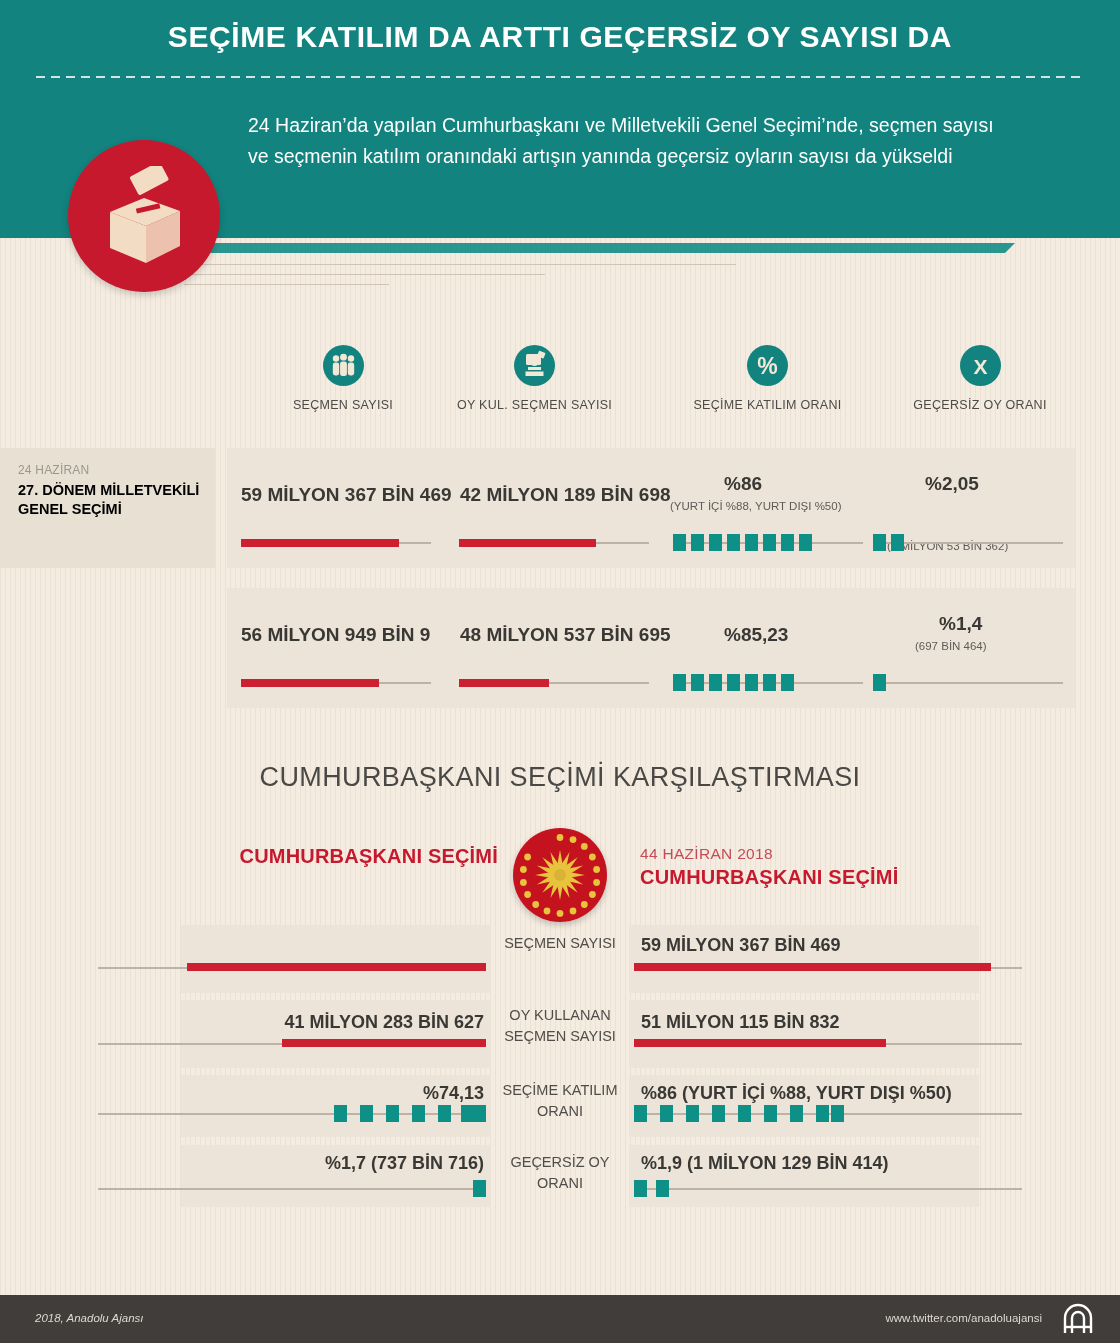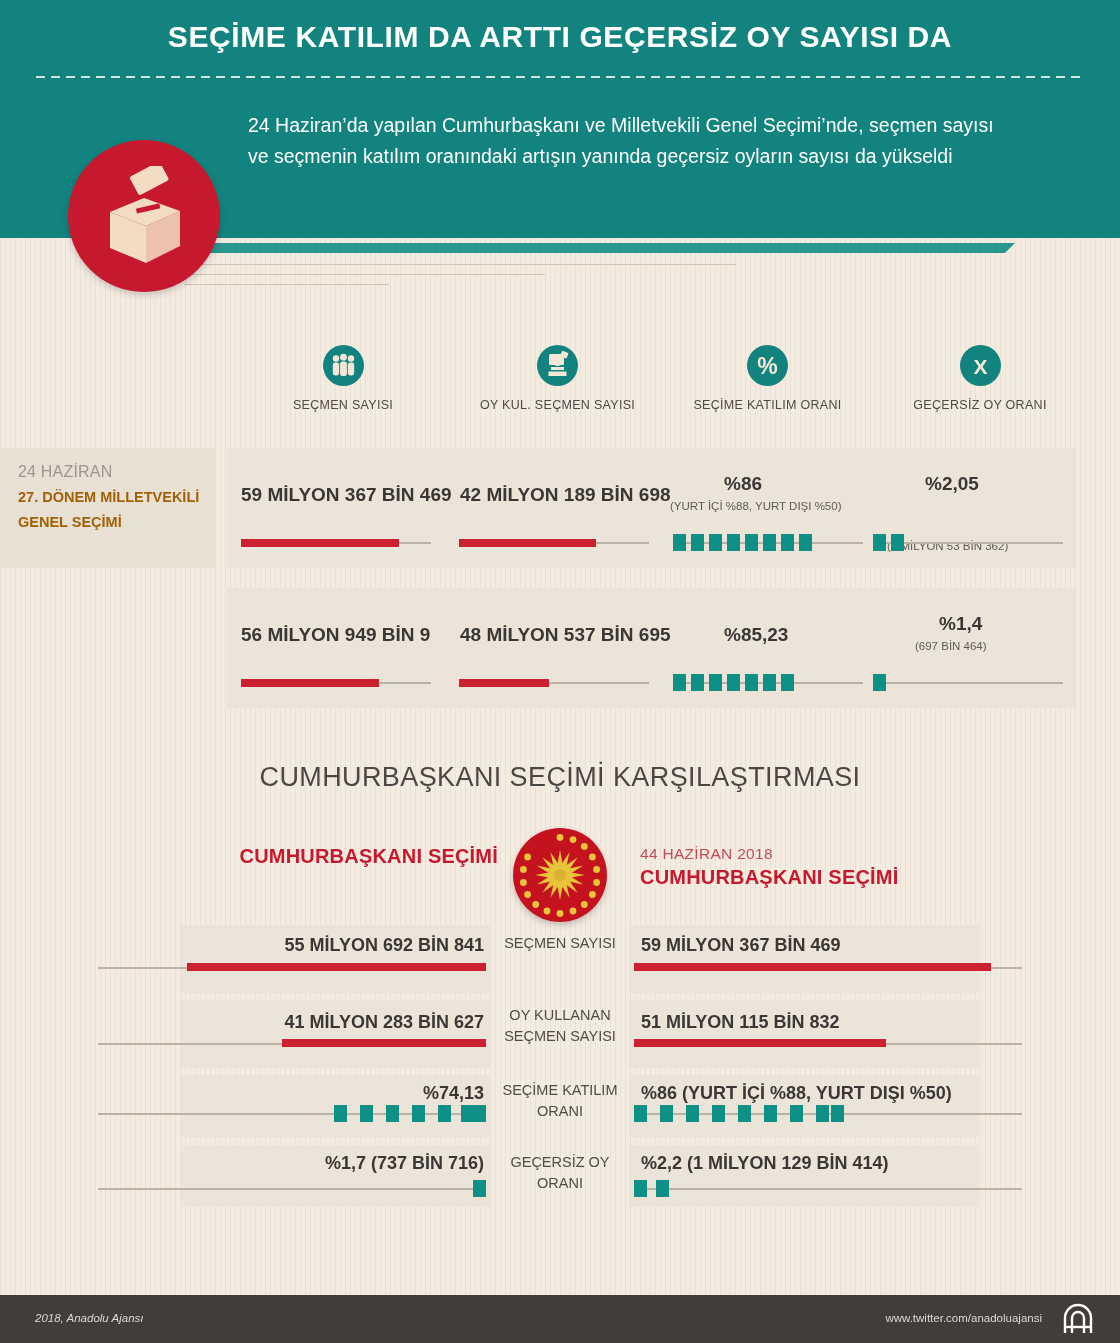--- a/index.html
+++ b/index.html
@@ -82,39 +82,39 @@
     width: 41px; height: 41px; border-radius: 50%;
     background: #12837e; margin: 0 auto 12px auto;
     position: relative;
   }
   .icon-col .badge svg { position: absolute; left: 0; top: 0; }
   .icon-col .cap {
     font-size: 12.5px; color: #4c4a47; letter-spacing: 0.3px;
     white-space: nowrap; font-weight: 400;
   }
   .ic0 { left: 258px; top: 0; width: 170px; }
-  .ic1 { left: 460px; top: 0; width: 195px; }
+  .ic1 { left: 437px; top: 0; width: 195px; }
   .ic2 { left: 660px; top: 0; width: 215px; }
   .ic3 { left: 885px; top: 0; width: 190px; }
 
   
   .trow { position: absolute; left: 0; width: 1120px; height: 120px; }
   .trow.r0 { top: 448px; }
   .trow.r1 { top: 588px; }
   .trow .lpanel {
     position: absolute; left: 0; top: 0; width: 215px; height: 120px;
     background: #e8e0d3;
     padding: 15px 0 0 18px;
   }
   .trow .rpanel {
     position: absolute; left: 227px; top: 0; width: 848px; height: 120px;
     background: #ece4d8;
   }
-  .lp-date { font-size: 16px; color: #9a9790; margin-bottom: 4px; letter-spacing:.2px;}
-  .lp-name { font-size: 14.5px; color: #a16207; font-weight: bold; line-height: 25px; }
+  .lp-date { font-size: 12px; color: #9a9790; margin-bottom: 4px; letter-spacing:.2px;}
+  .lp-name { font-size: 14.5px; color: #000000; font-weight: bold; line-height: 19px; }
 
   .cellv {
     position: absolute; font-size: 19px; font-weight: bold; color: #3a3835;
     white-space: nowrap;
   }
   .cellsub {
     position: absolute; font-size: 11.5px; color: #5e5b57; white-space: nowrap;
   }
 
   .track {
@@ -369,21 +369,20 @@
   <div class="side-head sh-left">
     <div class="t">CUMHURBAŞKANI SEÇİMİ</div>
   </div>
   <div class="side-head sh-right">
     <div class="d">44 HAZİRAN 2018</div>
     <div class="t">CUMHURBAŞKANI SEÇİMİ</div>
   </div>
 
   <div class="cmp-panel" style="left:181px; top:925px; width:310px; height:68px;"></div>
   <div class="cmp-panel" style="left:629px; top:925px; width:350px; height:68px;"></div>
-  <div class="cmp-val" style="left:0; top:935px; width:484px; text-align:right;">55 MİLYON 692 BİN 841</div>
   <div class="cmp-val" style="left:641px; top:935px;">59 MİLYON 367 BİN 469</div>
   <div class="track" style="left:98px; top:967px; width:388px;"></div>
   <div class="fillbar" style="left:187px; top:963px; width:299px;"></div>
   <div class="track" style="left:634px; top:967px; width:388px;"></div>
   <div class="fillbar" style="left:634px; top:963px; width:357px;"></div>
   <div class="cmp-mid" style="top:933px;">SEÇMEN SAYISI</div>
 
   <div class="cmp-panel" style="left:181px; top:1000px; width:310px; height:68px;"></div>
   <div class="cmp-panel" style="left:629px; top:1000px; width:350px; height:68px;"></div>
   <div class="cmp-val" style="left:0; top:1012px; width:484px; text-align:right;">41 MİLYON 283 BİN 627</div>
@@ -414,21 +413,21 @@
   <div class="seg" style="left:738px; top:1105px;"></div>
   <div class="seg" style="left:764px; top:1105px;"></div>
   <div class="seg" style="left:790px; top:1105px;"></div>
   <div class="seg" style="left:816px; top:1105px;"></div>
   <div class="seg" style="left:831px; top:1105px;"></div>
   <div class="cmp-mid" style="top:1080px;">SEÇİME KATILIM ORANI</div>
 
   <div class="cmp-panel" style="left:181px; top:1145px; width:310px; height:62px;"></div>
   <div class="cmp-panel" style="left:629px; top:1145px; width:350px; height:62px;"></div>
   <div class="cmp-val" style="left:0; top:1153px; width:484px; text-align:right;">%1,7 (737 BİN 716)</div>
-  <div class="cmp-val" style="left:641px; top:1153px;">%2,2 (1 MİLYON 129 BİN 414)</div>
+  <div class="cmp-val" style="left:641px; top:1153px;">%1,9 (1 MİLYON 129 BİN 414)</div>
   <div class="track" style="left:98px; top:1188px; width:388px;"></div>
   <div class="seg" style="left:473px; top:1180px;"></div>
   <div class="track" style="left:634px; top:1188px; width:388px;"></div>
   <div class="seg" style="left:634px; top:1180px;"></div>
   <div class="seg" style="left:656px; top:1180px;"></div>
   <div class="cmp-mid" style="top:1152px;">GEÇERSİZ OY ORANI</div>
 
   <div class="footer">
     <div class="copy">2018, Anadolu Ajansı</div>
     <div class="tw">www.twitter.com/anadoluajansi</div>

